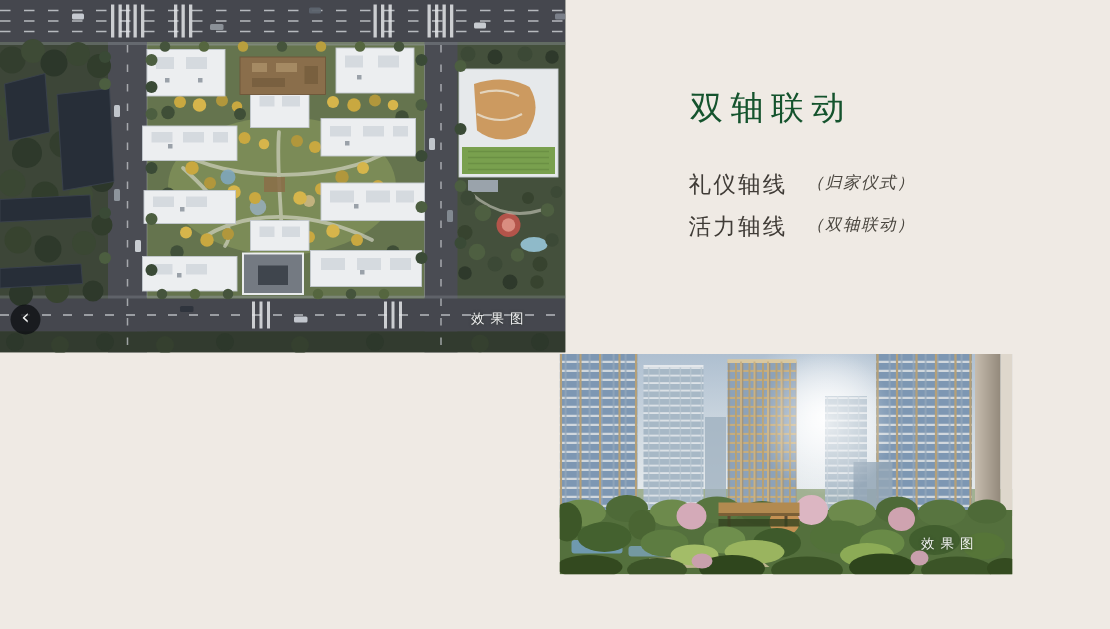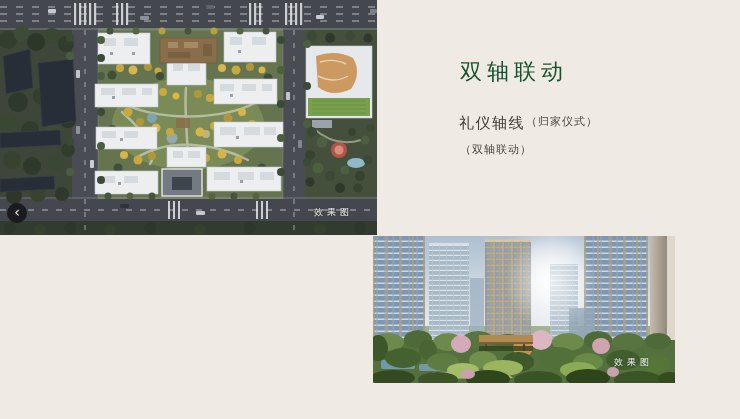--- a/index.html
+++ b/index.html
@@ -29,21 +29,21 @@
     font-family:"DejaVu Sans",sans-serif;padding-bottom:2px;box-sizing:border-box;
   }
   .text-panel{position:absolute;left:459px;top:0;color:#413d38;}
   .panel-title{
     position:absolute;left:1px;top:57px;font-size:22px;letter-spacing:5px;
     color:#14532d;white-space:nowrap;font-weight:400;
   }
   .panel-lines{position:absolute;left:0;top:114px;width:260px;}
   .panel-line{height:28px;display:flex;white-space:nowrap;}
   .panel-line .main{font-size:15px;letter-spacing:1.5px;color:#403c37;}
-  .panel-line .sub{font-size:11px;letter-spacing:1px;color:#4a463f;margin-left:1px;}
+  .panel-line .sub{font-size:11px;letter-spacing:1px;color:#4a463f;margin-left:13px;font-style:italic;}
 </style>
 </head>
 <body>
 
 <div class="img-frame" id="aerial-frame">
   <svg viewBox="0 0 377 235" preserveAspectRatio="none">
 
     <rect x="0" y="0" width="377" height="235" fill="#3d4638"></rect>
 
     <rect x="96" y="28" width="189" height="173" fill="#65744e"></rect>
@@ -357,20 +357,21 @@
 </div>
 
 <div class="text-panel">
   <div class="panel-title">双轴联动</div>
   <div class="panel-lines">
     <div class="panel-line">
       <span class="main">礼仪轴线</span>
       <span class="sub">（归家仪式）</span>
     </div>
     <div class="panel-line">
+      <span class="main">活力轴线</span>
       <span class="sub">（双轴联动）</span>
     </div>
   </div>
 </div>
 
 <div class="img-frame" id="street-frame">
   <svg viewBox="0 0 302 147" preserveAspectRatio="none">
     <defs>
       <linearGradient id="sky" x1="0" y1="0" x2="0" y2="1">
         <stop offset="0" stop-color="#aebfd0"></stop>

